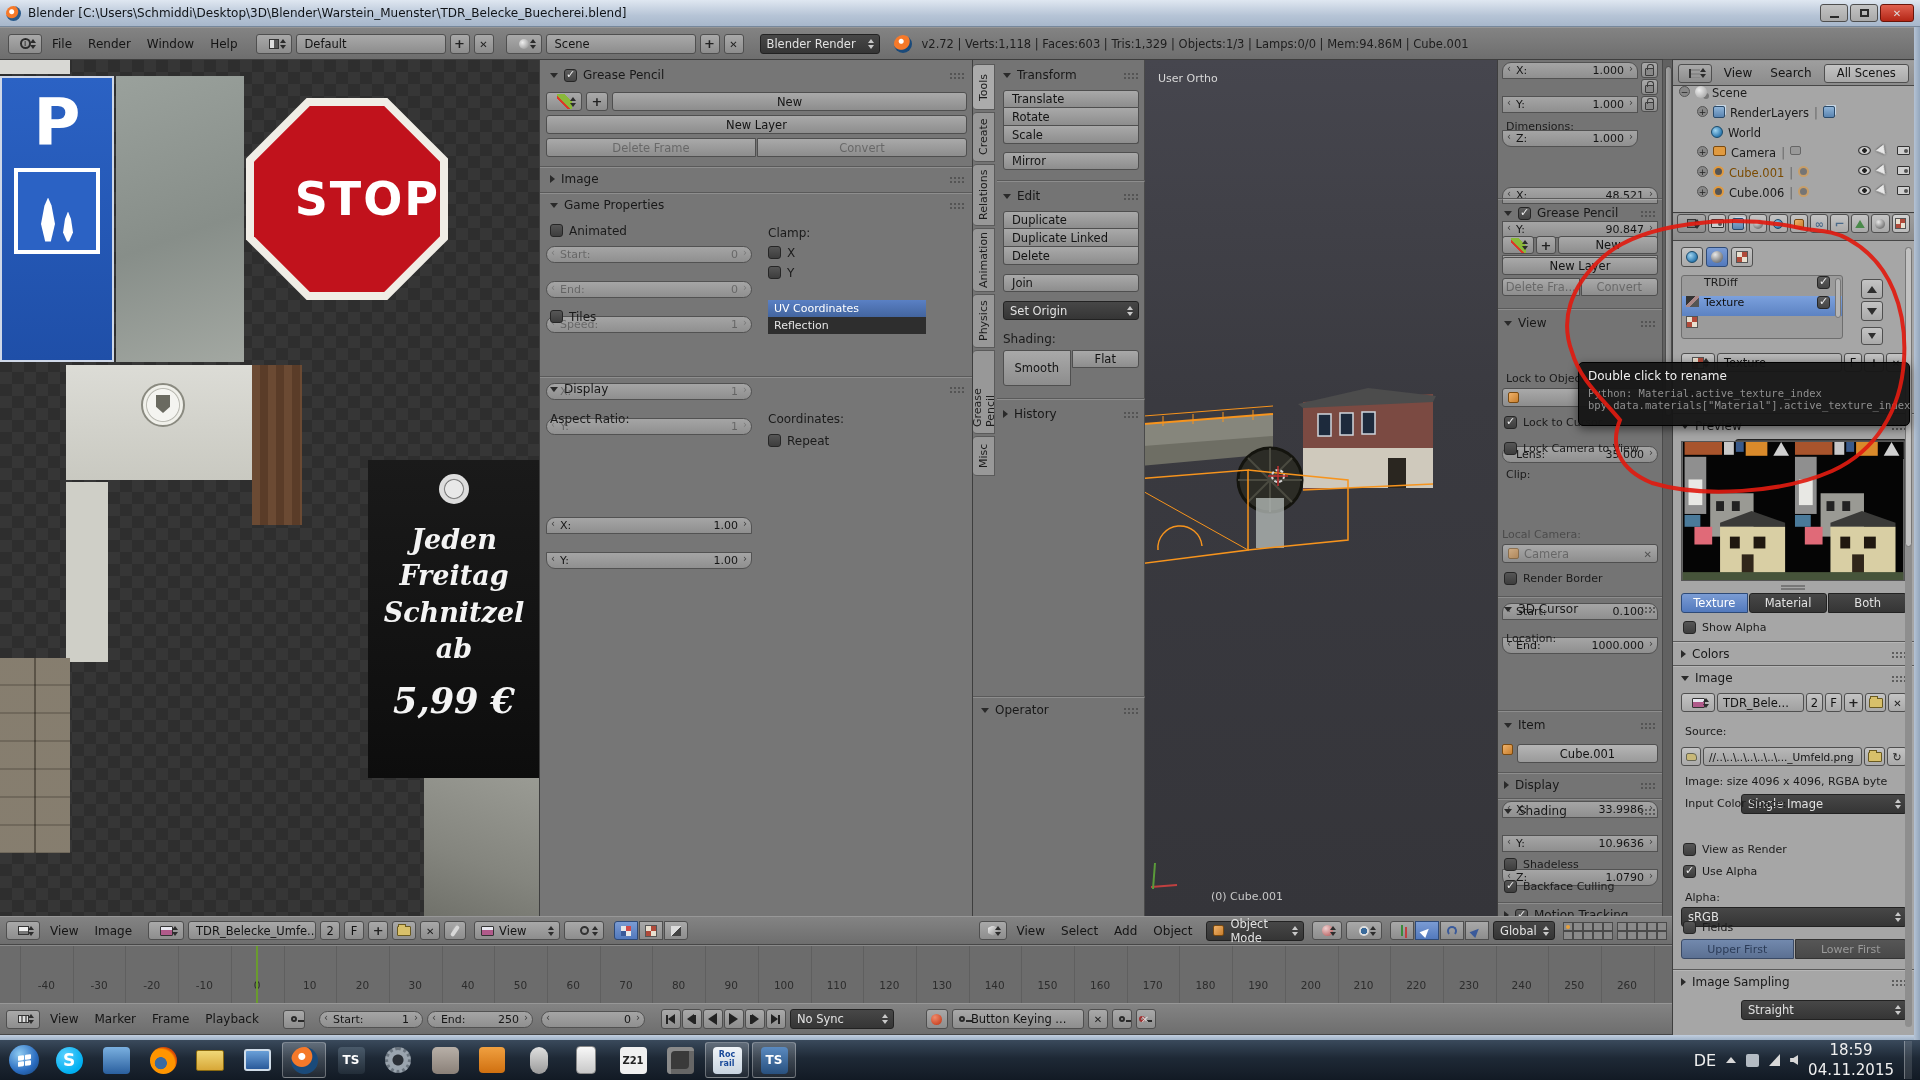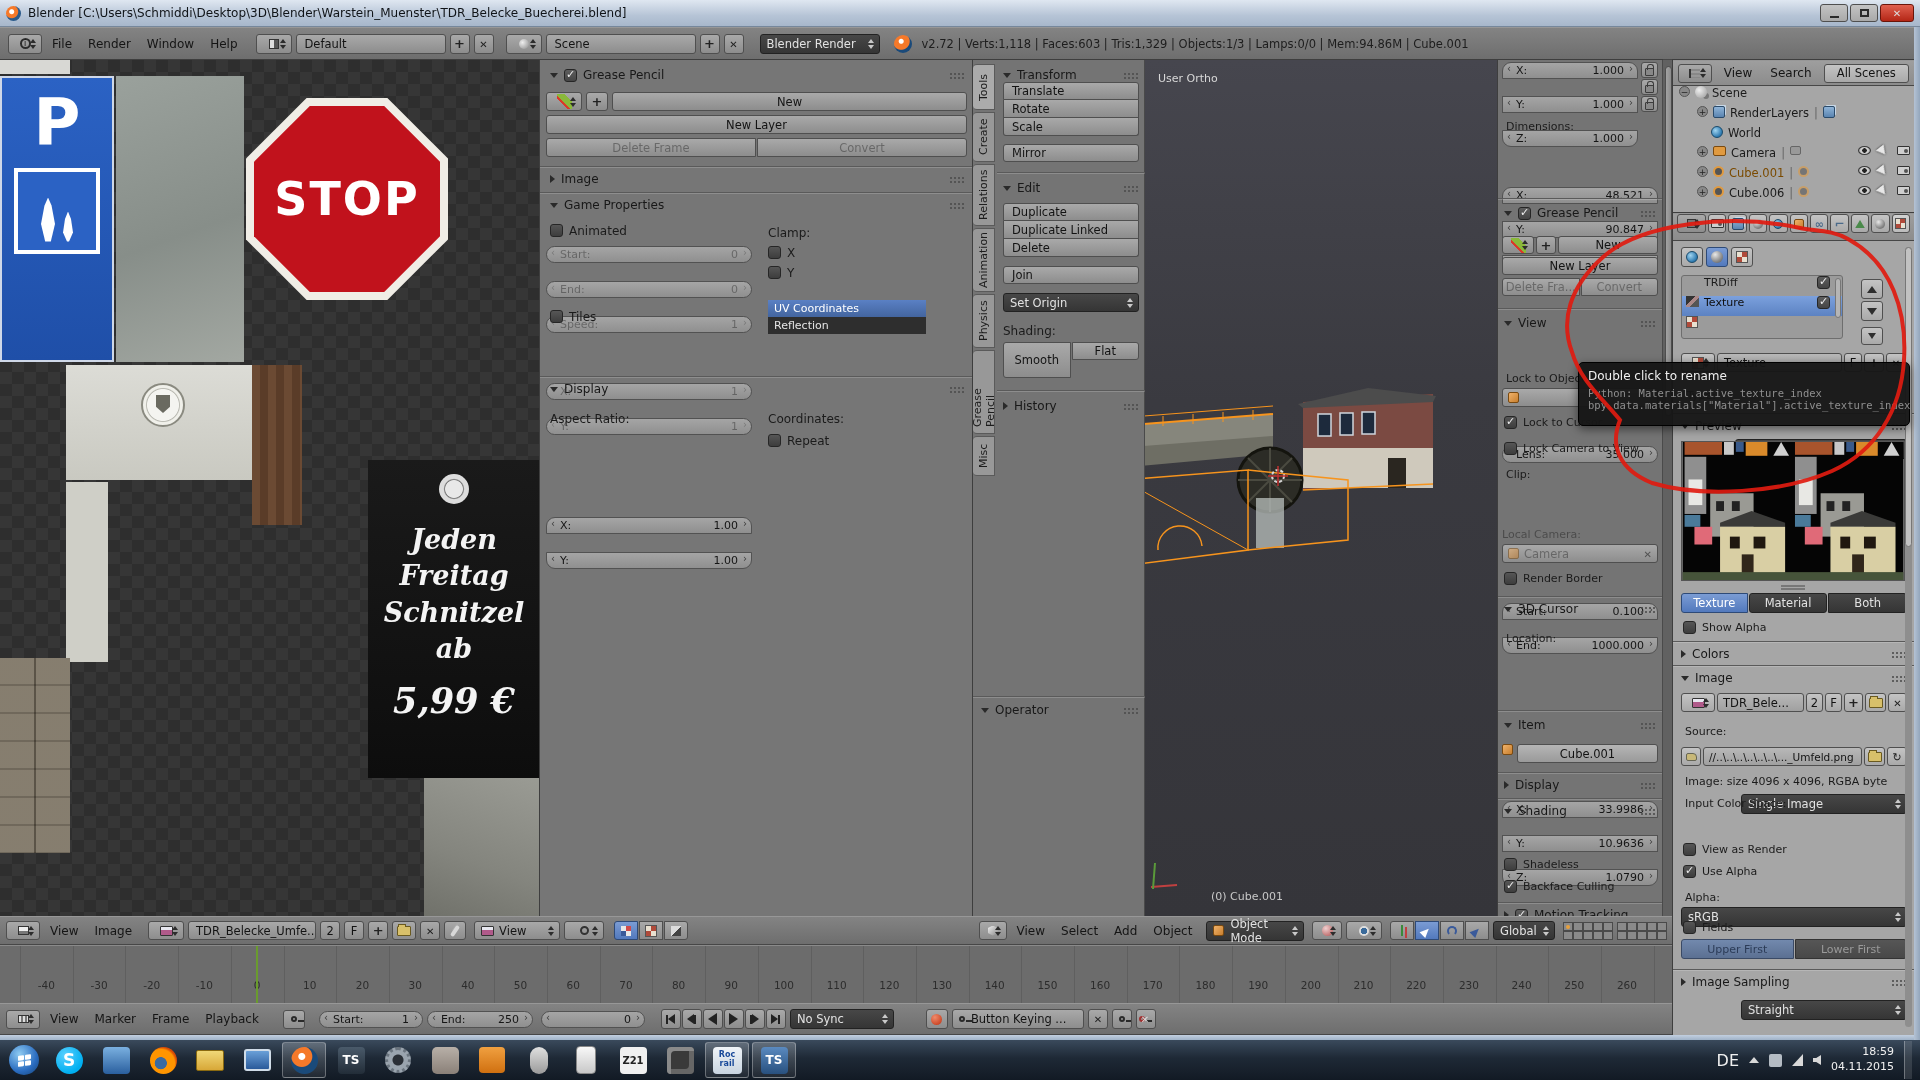--- a/index.html
+++ b/index.html
@@ -143,21 +143,21 @@
       <div style="color:#fff;font-size:64px;font-weight:bold;line-height:1.4">P</div>
       <div style="width:86px;height:86px;border:4px solid #fff;background:#2b62c4;display:flex;align-items:flex-end;justify-content:center;gap:8px;padding:8px">
         <span style="width:14px;height:44px;background:#fff;clip-path:polygon(50% 0,75% 18%,100% 60%,70% 100%,30% 100%,0 60%,25% 18%)"></span>
         <span style="width:10px;height:30px;background:#fff;clip-path:polygon(50% 0,80% 25%,100% 70%,60% 100%,40% 100%,0 70%,20% 25%)"></span>
       </div>
     </div>
 
     <div class="abs" style="left:116px;top:16px;width:128px;height:286px;background:linear-gradient(160deg,#9aa19c,#878e89 55%,#a3a8a2);"></div>
 
     <div class="abs" style="left:246px;top:38px;width:202px;height:202px;background:#f0ede6;clip-path:polygon(30% 0,70% 0,100% 30%,100% 70%,70% 100%,30% 100%,0 70%,0 30%)">
-      <div style="position:absolute;inset:8px;background:#c1121c;clip-path:polygon(30% 0,70% 0,100% 30%,100% 70%,70% 100%,30% 100%,0 70%,0 30%);display:flex;align-items:center;justify-content:center">
+      <div style="position:absolute;inset:8px;background:#c1121c;clip-path:polygon(30% 0,70% 0,100% 30%,100% 70%,70% 100%,30% 100%,0 70%,0 30%);display:flex;align-items:center;justify-content:flex-end">
         <span style="color:#fff;font-size:46px;font-weight:bold;letter-spacing:2px">STOP</span>
       </div>
     </div>
 
     <div class="abs" style="left:66px;top:305px;width:190px;height:115px;background:linear-gradient(#dcdcd6,#c9c9c1)">
       <span style="position:absolute;left:75px;top:18px;width:44px;height:44px;border-radius:50%;background:radial-gradient(#f4f4f0 55%,#b8b8b0 58%,#f0f0ea 62%);border:2px solid #8a8a80"></span>
       <span style="position:absolute;left:90px;top:30px;width:14px;height:18px;background:#6a6a60;clip-path:polygon(0 0,100% 0,100% 65%,50% 100%,0 65%)"></span>
     </div>
 
     <div class="abs" style="left:252px;top:305px;width:50px;height:160px;background:repeating-linear-gradient(90deg,#6b4a33 0 8px,#5a3c28 8px 16px)"></div>
@@ -340,21 +340,21 @@
         <span class="vtab" style="height:54px">Physics</span>
         <span class="vtab" style="height:84px">Grease Pencil</span>
         <span class="vtab" style="height:40px">Misc</span>
       </div>
       <div class="abs" style="left:24px;top:0;width:148px;height:856px;padding:8px 6px">
         <div class="panel-h">
             <span class="tri-d"></span>
             <span>Transform</span>
             <span class="grip"></span>
           </div>
-        <div class="btn" style="margin-top:0;height:18px;border-radius:3px 3px 0 0;justify-content:flex-start;padding:0 8px">
+        <div class="btn" style="margin-top:8px;height:18px;border-radius:3px 3px 0 0;justify-content:flex-start;padding:0 8px">
             <span>Translate</span>
           </div>
         <div class="btn" style="height:18px;border-radius:0;border-top:none;justify-content:flex-start;padding:0 8px">
             <span>Rotate</span>
           </div>
         <div class="btn" style="height:18px;border-radius:0 0 3px 3px;border-top:none;justify-content:flex-start;padding:0 8px">
             <span>Scale</span>
           </div>
         <div class="btn" style="margin-top:8px;height:18px;justify-content:flex-start;padding:0 8px">
             <span>Mirror</span>
@@ -1162,21 +1162,21 @@
       </span>
     <span class="ticon openwin">
         <span class="glyphbox" style="width:27px;height:27px;border-radius:4px;background:linear-gradient(#5a8ac0,#28507e);font-size:12px">TS</span>
       </span>
     <span style="margin-left:auto;display:flex;align-items:center;gap:10px;padding-right:4px">
       <span style="color:#f0f0f0;font-size:16px">DE</span>
       <span style="width:0;height:0;border-left:5px solid transparent;border-right:5px solid transparent;border-bottom:6px solid #d8d8d8"></span>
       <span style="width:13px;height:13px;background:#cfd6dd;border-radius:2px;opacity:.85"></span>
       <span style="width:0;height:0;border-left:11px solid transparent;border-bottom:12px solid #d8d8d8"></span>
       <span style="width:8px;height:10px;background:#d8d8d8;clip-path:polygon(0 30%,40% 30%,100% 0,100% 100%,40% 70%,0 70%)"></span>
-      <span style="color:#f0f0f0;font-size:11px;text-align:right;line-height:1.35">
+      <span style="color:#f0f0f0;font-size:15px;text-align:center;line-height:1.35">
         <span style="display:block">18:59</span>
         <span style="display:block">04.11.2015</span>
       </span>
       <span style="width:8px;height:38px;background:rgba(255,255,255,.12);border-left:1px solid rgba(255,255,255,.3)"></span>
     </span>
   </div>
 
 </div>
 
 </body></html>

